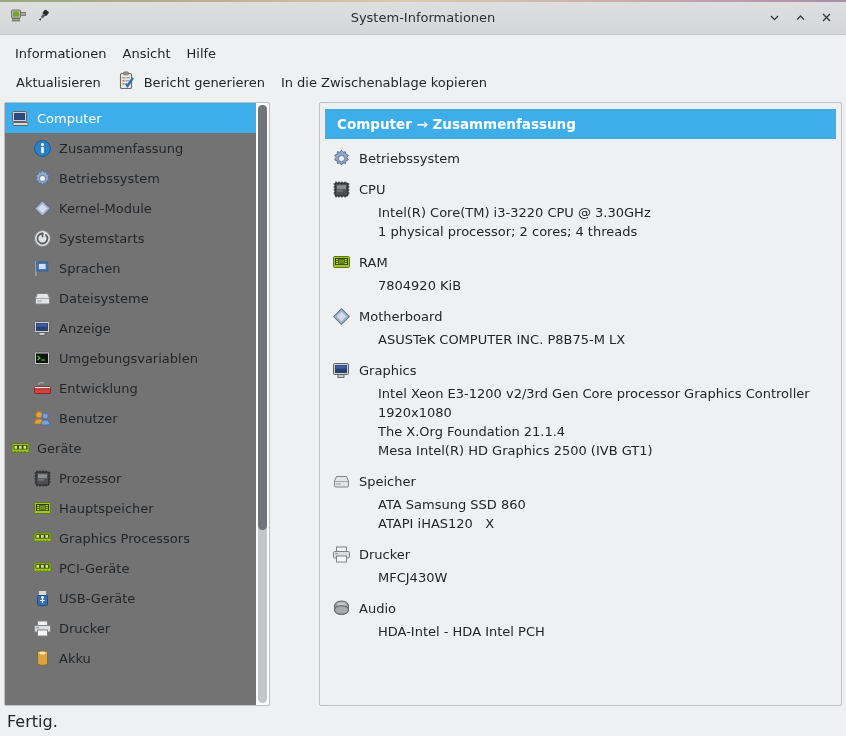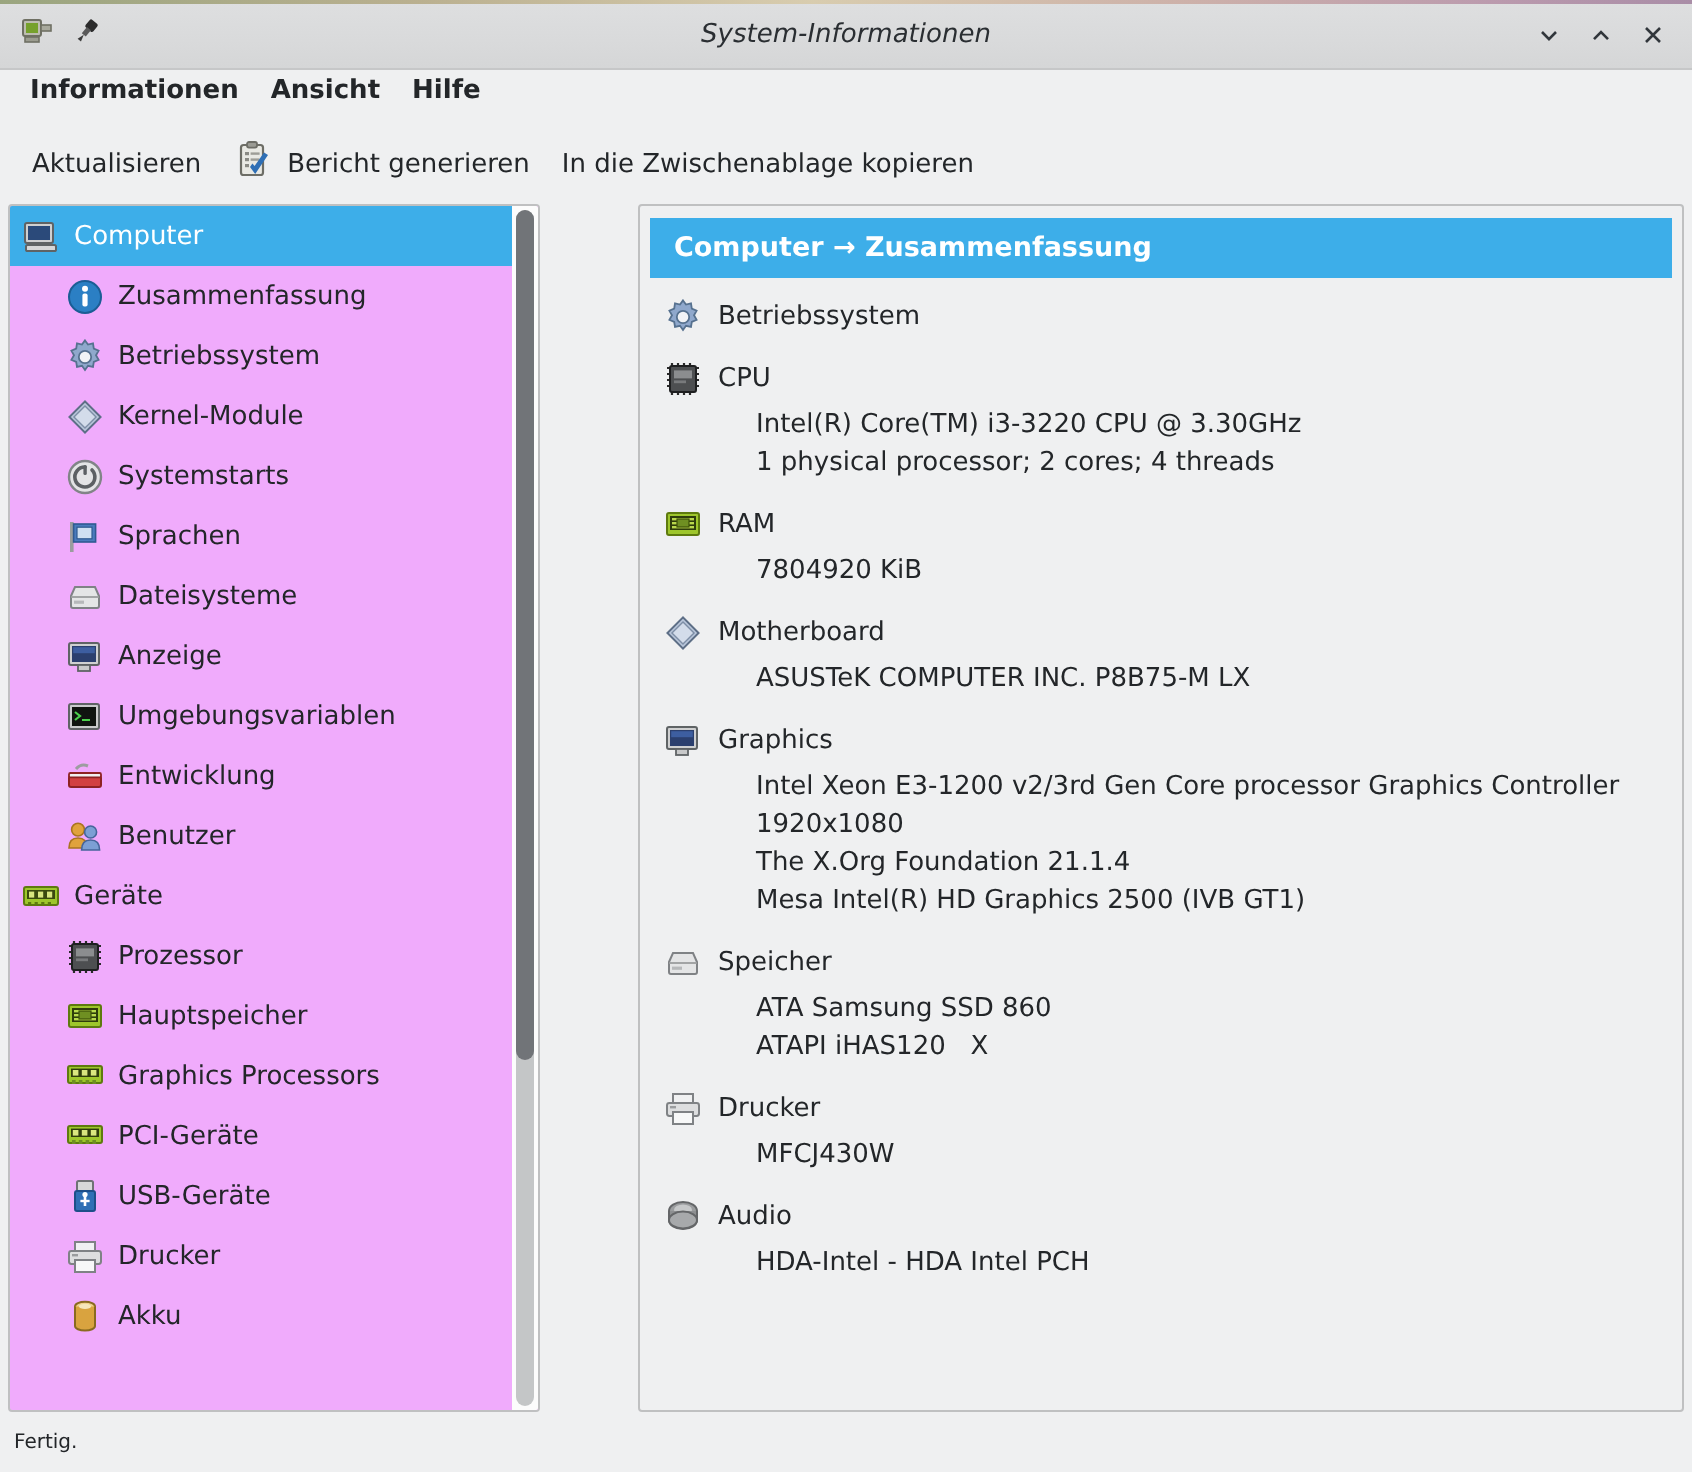--- a/index.html
+++ b/index.html
@@ -49,21 +49,20 @@
     padding-left: 10px;
     z-index: 2;
   }
   .tb-title {
     position: absolute;
     left: 0; right: 0;
     text-align: center;
     font-size: 13px;
     color: #2a2e32;
     pointer-events: none;
-    font-style: italic;
   }
   .tb-controls {
     margin-left: auto;
     display: flex;
     align-items: center;
     gap: 2px;
     padding-right: 8px;
     z-index: 2;
   }
   .tb-btn {
@@ -73,25 +72,24 @@
     justify-content: center;
     color: #31363b;
   }
   .tb-btn svg { display:block; }
 
   
   .menubar {
     height: 29px;
     min-height: 29px;
     display: flex;
-    align-items: flex-start;
+    align-items: flex-end;
     padding-left: 7px;
     background: #eff0f1;
     box-sizing: border-box;
-    font-weight: bold;
   }
   .menu-item {
     padding: 3px 8px;
     font-size: 13px;
     color: #232629;
     border-radius: 2px;
     white-space: nowrap;
   }
 
   
@@ -122,21 +120,21 @@
     padding: 2px 4px 0 4px;
     gap: 5px;
     box-sizing: border-box;
     min-height: 0;
   }
 
   
   .sidebar-frame {
     width: 266px;
     min-width: 266px;
-    background: #f0abfc;
+    background: #737373;
     border: 1px solid #bfc0c1;
     border-radius: 2px;
     display: flex;
     position: relative;
     overflow: hidden;
     box-sizing: border-box;
   }
   .sidebar-list {
     flex: 1;
     overflow: hidden;
@@ -241,21 +239,21 @@
     white-space: pre;
   }
 
   
   .statusbar {
     height: 30px;
     min-height: 30px;
     display: flex;
     align-items: center;
     padding-left: 7px;
-    font-size: 10px;
+    font-size: 16px;
     color: #232629;
     background: #eff0f1;
     box-sizing: border-box;
   }
 </style>
 </head>
 <body>
 
 <div class="window">
 

